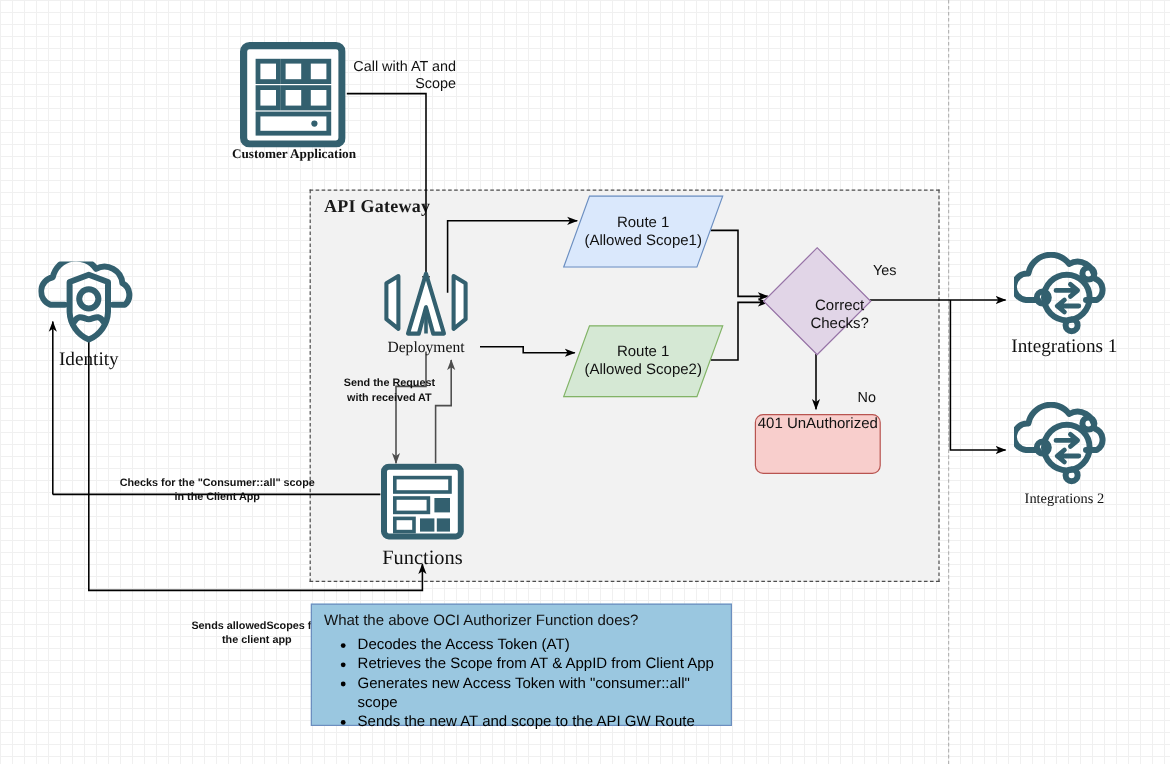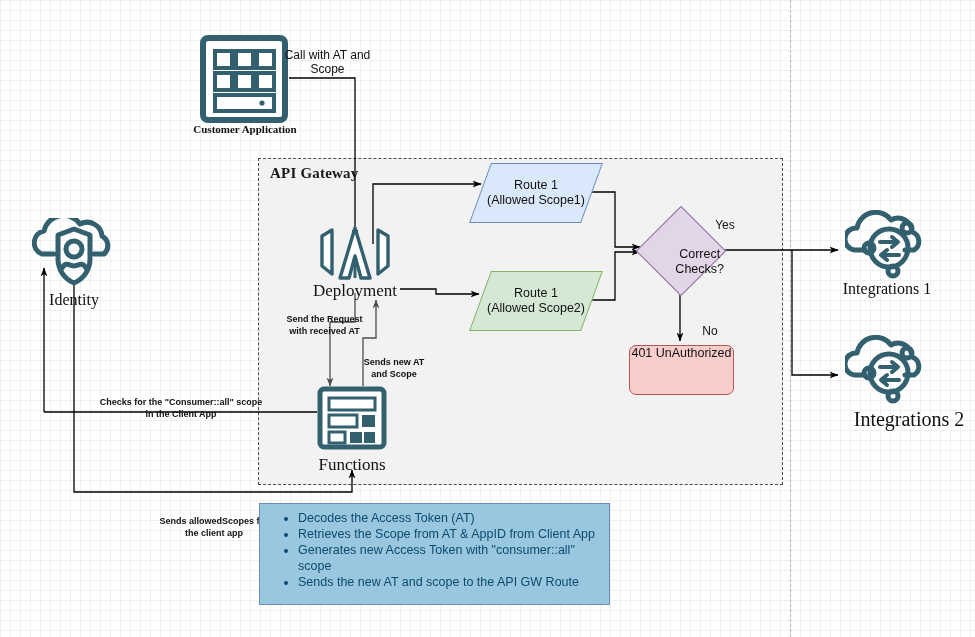--- a/index.html
+++ b/index.html
@@ -42,21 +42,21 @@
     font-family:"Liberation Serif", serif;
     font-size:16px;color:#111;white-space:nowrap;
   }
   .note{
     position:absolute;text-align:center;
     font-family:"Liberation Sans", sans-serif;
     font-weight:bold;font-size:9px;color:#111;line-height:12px;
     white-space:pre-line;
   }
   .edgelabel{
-    position:absolute;text-align:center;
+    position:absolute;text-align:right;
     font-family:"Liberation Sans", sans-serif;
     font-size:12px;color:#111;line-height:14px;white-space:pre-line;
   }
 
   
   .route{
     position:absolute;width:110px;height:58px;
     display:flex;align-items:center;justify-content:center;
     font-size:12.5px;color:#111;line-height:15px;text-align:center;
     transform:skewX(-20deg);
@@ -87,21 +87,21 @@
   }
 
   
   .info{
     position:absolute;left:259px;top:503px;width:351px;height:102px;
     background:#9ac7e0;border:1px solid #6c8ebf;box-sizing:border-box;
     padding:6px 8px 0 8px;
   }
   .info-title{font-size:12.5px;color:#111;margin:0 0 5px 2px;}
   .info ul{margin:0;padding-left:30px;}
-  .info li{font-size:12.5px;color:#0c4a6e;line-height:16px;}
+  .info li{font-size:12.5px;color:#000000;line-height:16px;}
 
   
   .icon{position:absolute;}
 </style>
 </head>
 <body>
 
 <div id="canvas">
 
   <div class="pagebreak"></div>
@@ -187,21 +187,21 @@
   <div class="icon" style="left:318px;top:222px;width:74px;height:62px;">
     <svg width="74" height="62" viewBox="0 0 74 62">
       <g fill="#ffffff" stroke="#33606f" stroke-width="3.4" stroke-linejoin="round">
         <path d="M14,8 L4,14 L4,44 L14,52 Z"></path>
         <path d="M60,8 L70,14 L70,44 L60,52 Z"></path>
         <path d="M37,6 L52,56 L43,56 L37,34 L31,56 L22,56 Z"></path>
       </g>
       <path d="M37,40 L37,56" stroke="#33606f" stroke-width="3" fill="none"></path>
     </svg>
   </div>
-  <div class="caption" style="left:300px;top:281px;width:110px;font-size:17px;">Deployment</div>
+  <div class="caption" style="left:300px;top:281px;width:110px;font-size:13px;">Deployment</div>
 
   <div class="icon" style="left:317px;top:386px;width:70px;height:64px;">
     <svg width="70" height="64" viewBox="0 0 70 64">
       <rect x="3" y="3" width="64" height="58" rx="4" fill="#ffffff" stroke="#33606f" stroke-width="5"></rect>
       <rect x="12" y="12" width="46" height="12" fill="#ffffff" stroke="#33606f" stroke-width="3"></rect>
       <rect x="12" y="29" width="28" height="12" fill="#ffffff" stroke="#33606f" stroke-width="3"></rect>
       <rect x="45" y="29" width="13" height="12" fill="#33606f"></rect>
       <rect x="12" y="46" width="16" height="11" fill="#ffffff" stroke="#33606f" stroke-width="3"></rect>
       <rect x="33" y="46" width="12" height="11" fill="#33606f"></rect>
       <rect x="47" y="46" width="11" height="11" fill="#33606f"></rect>
@@ -265,35 +265,34 @@
         <circle cx="24" cy="38" r="5"></circle>
         <circle cx="62" cy="18" r="5"></circle>
         <circle cx="48" cy="61" r="5"></circle>
       </g>
       <g fill="none" stroke="#33606f" stroke-width="4" stroke-linecap="round" stroke-linejoin="round">
         <path d="M35,32 L52,32 M47,27 L53,32 L47,37"></path>
         <path d="M54,45 L37,45 M42,40 L36,45 L42,50"></path>
       </g>
     </svg>
   </div>
-  <div class="caption" style="left:822px;top:408px;width:130px;font-size:20px;padding-left:22px;">Integrations 2</div>
+  <div class="caption" style="left:822px;top:408px;width:130px;font-size:12px;">Integrations 2</div>
 
   <div class="note" style="left:262px;top:313px;width:125px;">Send the Request
 with received AT</div>
 
-  <div class="note" style="left:330px;top:356px;width:128px;">Sends  new AT
-and Scope</div>
 
   <div class="note" style="left:96px;top:396px;width:170px;">Checks for the "Consumer::all" scope
 in the Client App</div>
 
   <div class="note" style="left:138px;top:467px;width:152px;margin-top:48px;">Sends allowedScopes for
 the client app</div>
 
   <div class="info">
+    <div class="info-title">What the above OCI Authorizer Function does?</div>
     <ul>
       <li>Decodes the Access Token (AT)</li>
       <li>Retrieves the Scope from AT &amp; AppID from Client App</li>
       <li>Generates new Access Token with "consumer::all" scope</li>
       <li>Sends the new AT and scope to the API GW Route</li>
     </ul>
   </div>
 
 </div>
 

